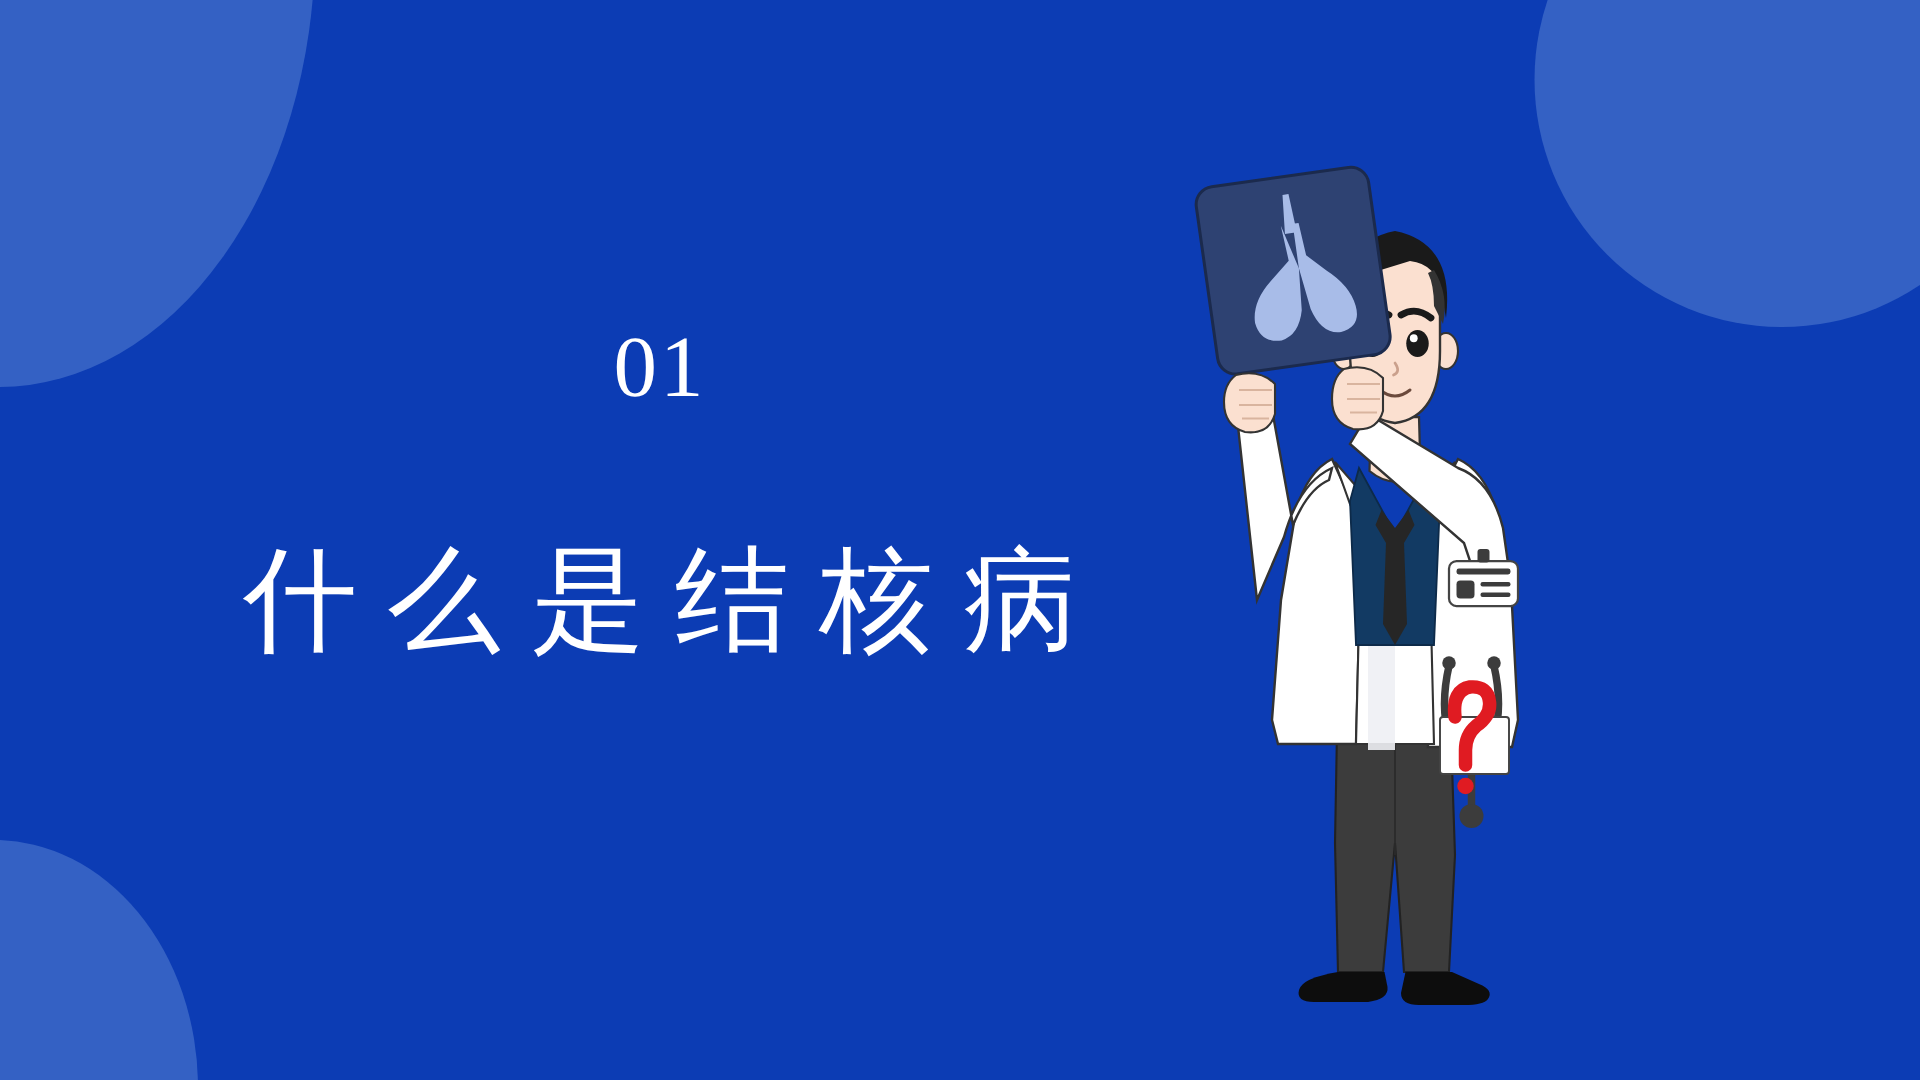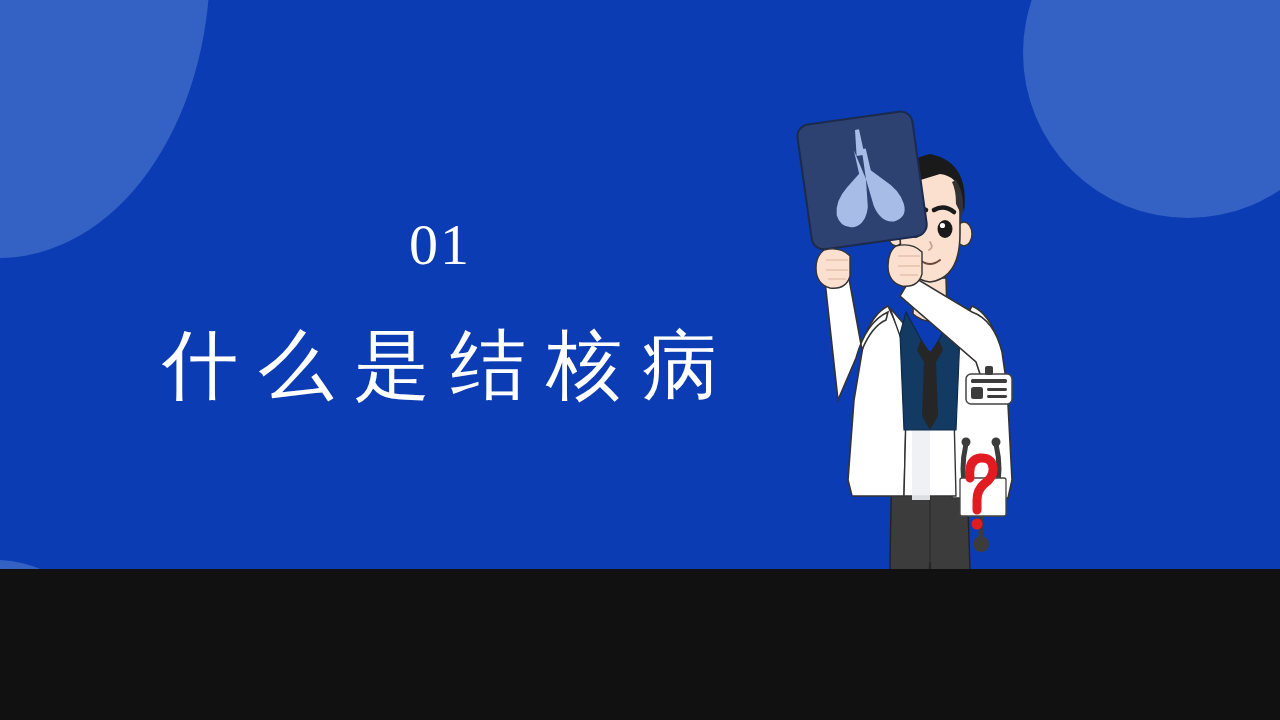--- a/index.html
+++ b/index.html
@@ -3,21 +3,21 @@
 <meta charset="utf-8">
 <style>
   html, body {
     margin: 0;
     padding: 0;
     background: #111;
   }
   #slide {
     position: relative;
     width: 1280px;
-    height: 569px;
+    height: 720px;
     overflow: hidden;
     background: #0c3cb4;
     font-family: "Liberation Sans", sans-serif;
   }
 
   
   .blob {
     position: absolute;
     border-radius: 50%;
     background: #3461c4;
@@ -53,21 +53,21 @@
   }
   #section-number {
     font-family: "Liberation Serif", "DejaVu Serif", serif;
     font-size: 58px;
     line-height: 1;
     letter-spacing: 2px;
     color: #ffffff;
     font-weight: 400;
   }
   #section-title {
-    margin-top: 52px;
+    margin-top: 88px;
     font-family: "Liberation Serif", "DejaVu Serif", serif;
     font-size: 76px;
     line-height: 1.05;
     letter-spacing: 20px;
     text-indent: 20px;
     color: #ffffff;
     font-weight: 400;
     white-space: nowrap;
   }
 

